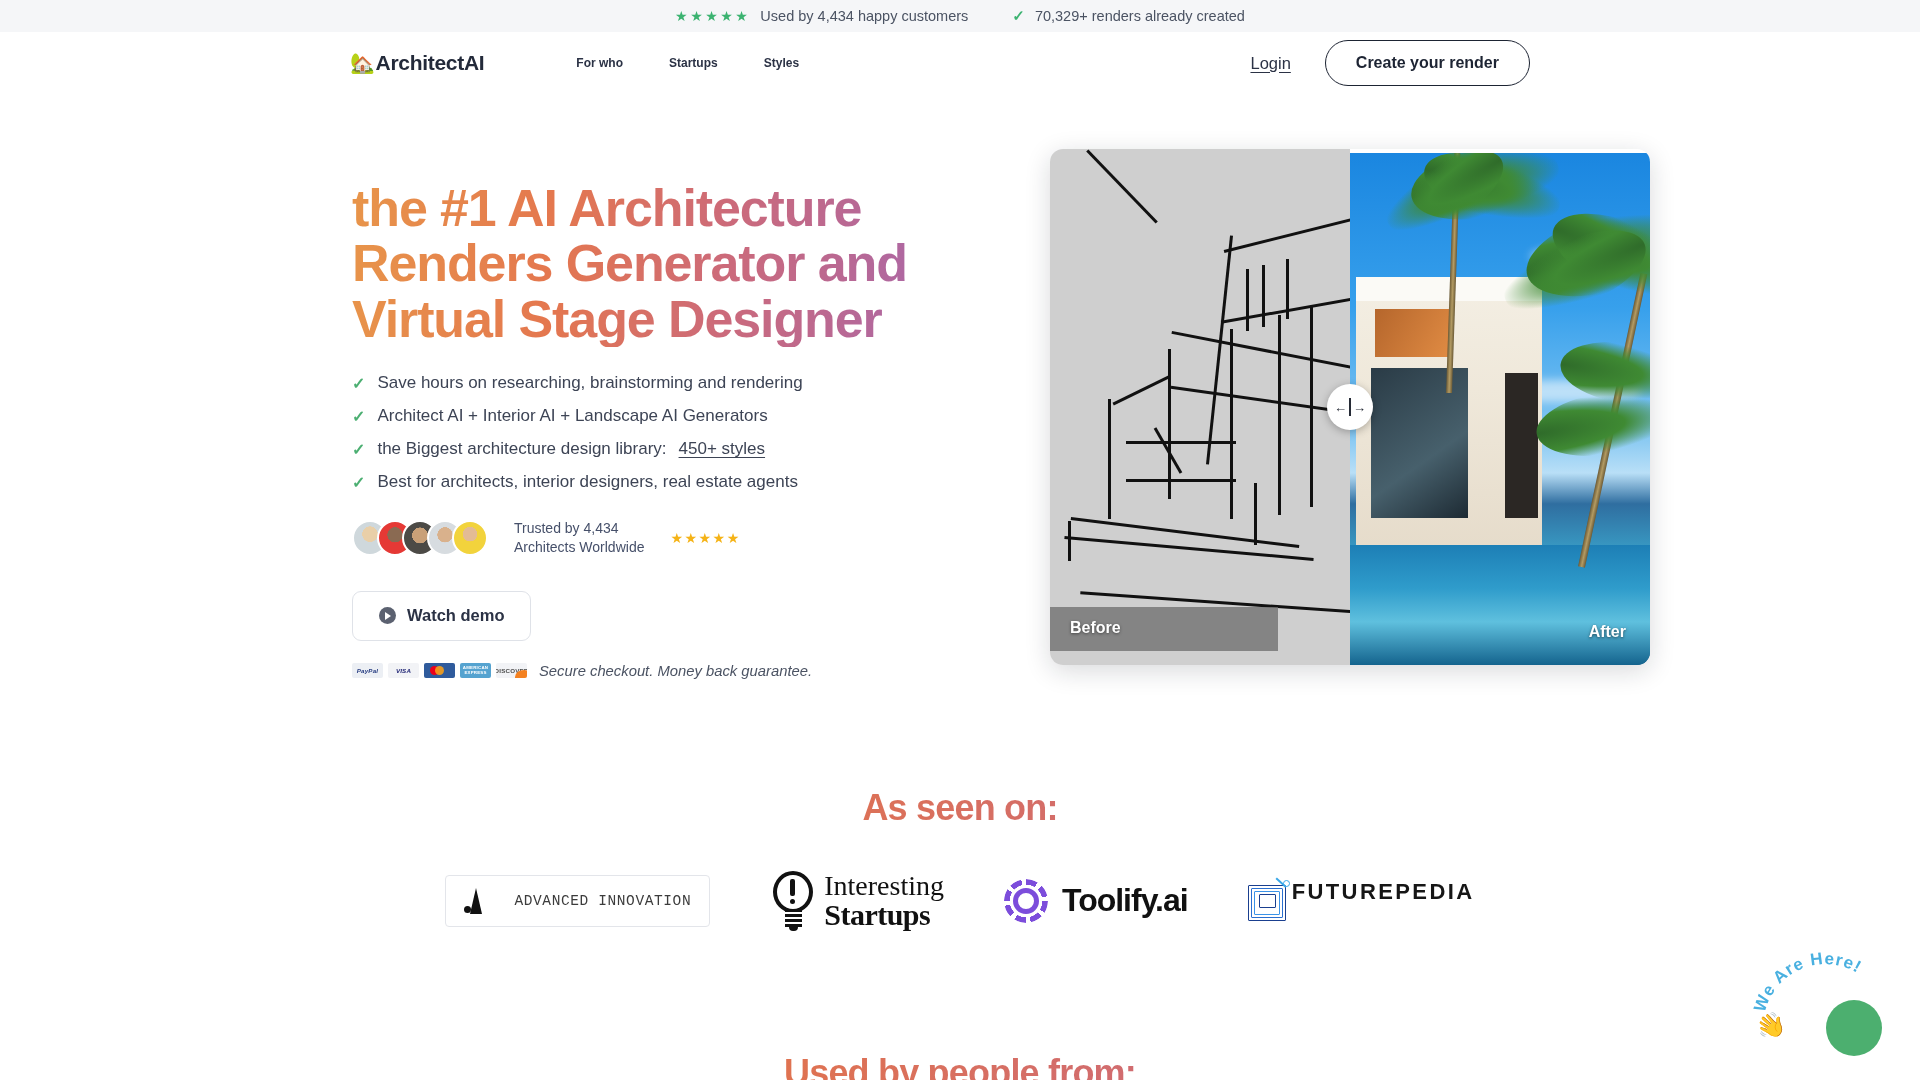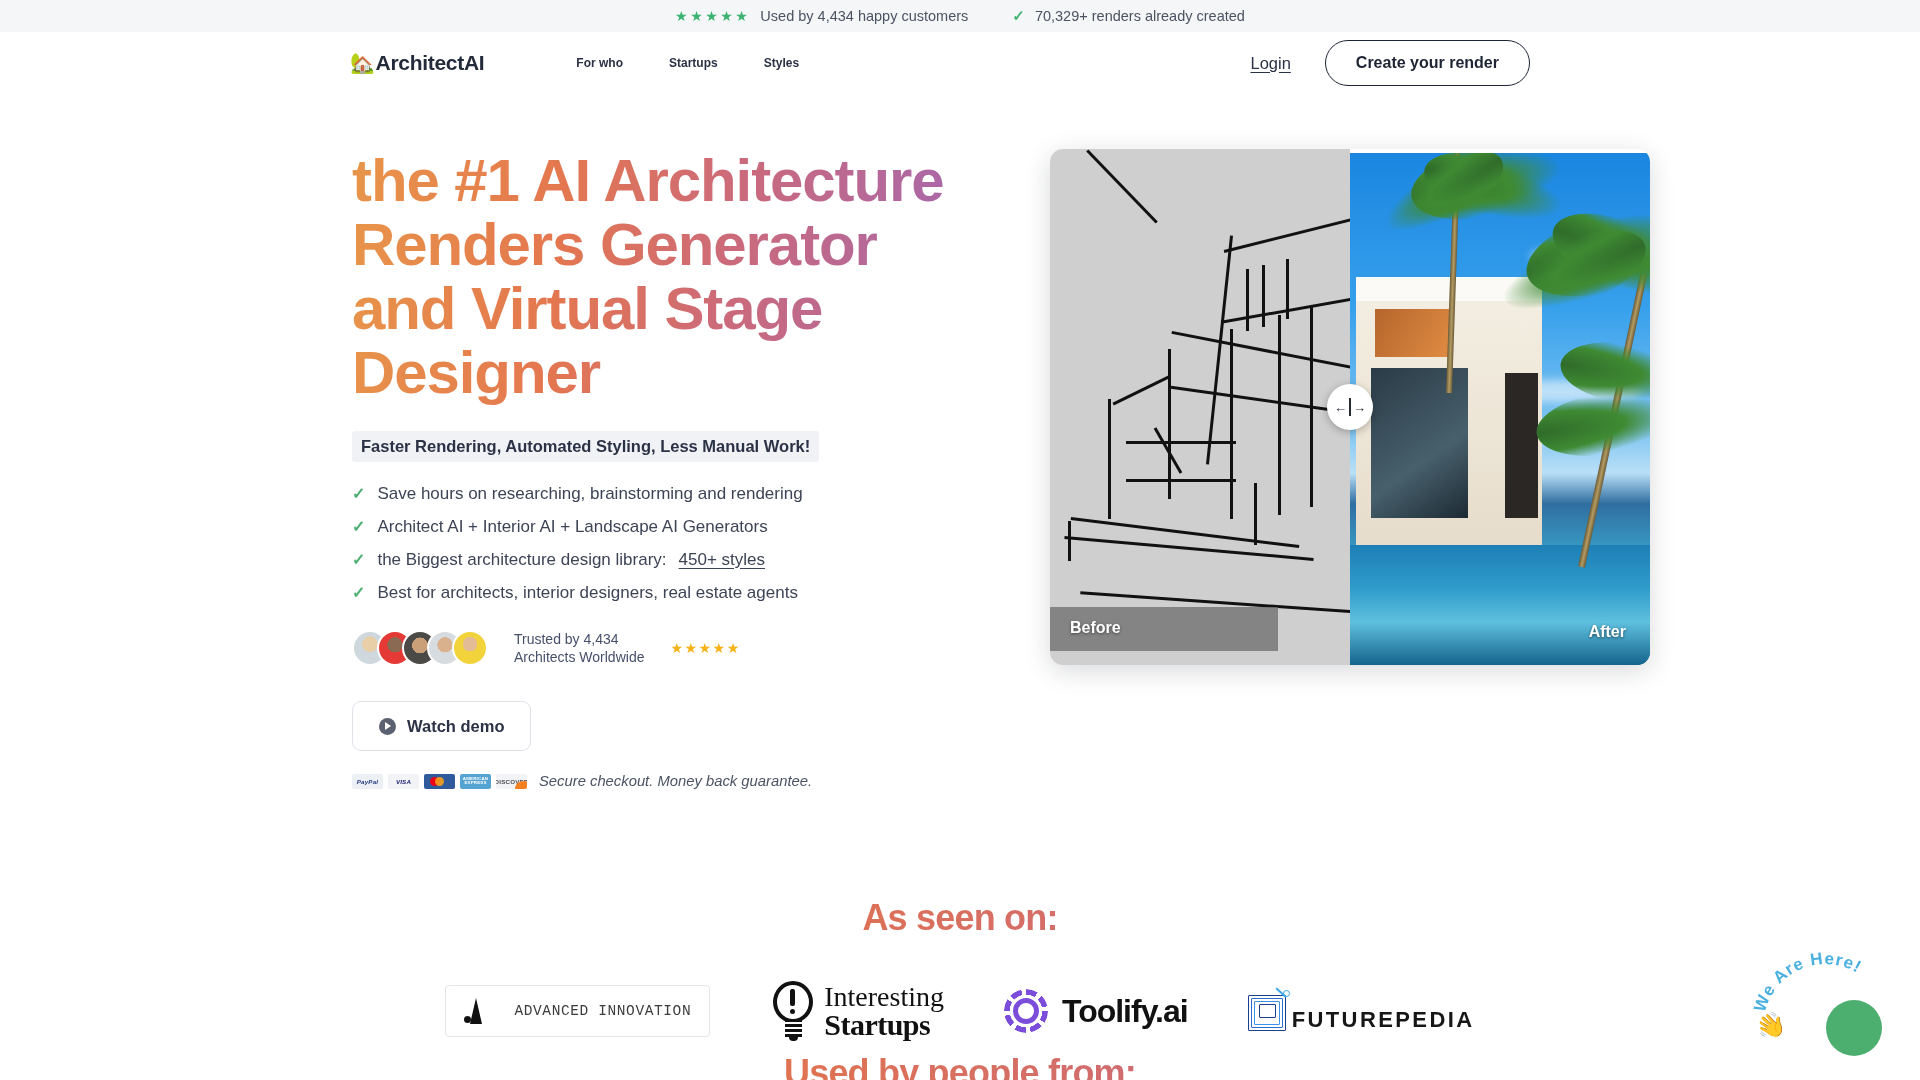--- a/index.html
+++ b/index.html
@@ -44,25 +44,26 @@
   .cta-outline {
     border: 1.6px solid #1d2433; border-radius: 40px;
     padding: 13px 30px; font-size: 16px; font-weight: 700; color:#1d2433;
     background:#fff; cursor: pointer; white-space: nowrap;
   }
 
   
   .hero { display: flex; padding: 55px 0 0 0; }
   .hero-left { width: 600px; margin-left: 352px; }
   h1.headline {
-    font-size: 60px; line-height: 1.065; font-weight: 800; letter-spacing: -1.1px;
+    font-size: 52px; line-height: 1.065; font-weight: 800; letter-spacing: -1.1px;
     background: linear-gradient(95deg, #e8954a 0%, #e4774f 34%, #cc6a7a 62%, #a767ac 100%);
     -webkit-background-clip: text; background-clip: text;
     -webkit-text-fill-color: transparent; color: transparent;
     margin-bottom: 26px;
+    margin-top: 32px;
   }
   .subhead {
     display: inline-block; background:#f1f2f5; color:#2b3245;
     font-size: 16.5px; font-weight: 700; padding: 6px 9px; border-radius: 3px;
     margin-bottom: 22px;
   }
   ul.bullets { list-style: none; }
   ul.bullets li {
     display: flex; align-items: center; gap: 12px;
     font-size: 17px; color:#3d4455; margin-bottom: 13px;
@@ -211,21 +212,21 @@
   .tool-icon .ring { position:absolute; inset:0; border-radius:50%;
       background: conic-gradient(#7c4ddb 0 9%, transparent 9% 12.5%, #7c4ddb 12.5% 21.5%, transparent 21.5% 25%,
         #7c4ddb 25% 34%, transparent 34% 37.5%, #7c4ddb 37.5% 46.5%, transparent 46.5% 50%,
         #7c4ddb 50% 59%, transparent 59% 62.5%, #7c4ddb 62.5% 71.5%, transparent 71.5% 75%,
         #7c4ddb 75% 84%, transparent 84% 87.5%, #7c4ddb 87.5% 96.5%, transparent 96.5% 100%);
       -webkit-mask: radial-gradient(circle, transparent 0 52%, #000 53%);
       mask: radial-gradient(circle, transparent 0 52%, #000 53%); }
   .tool-icon .inner { position:absolute; left:9px; top:9px; width:26px; height:26px; border-radius:50%; border:5px solid #7c4ddb;}
   .tool-text { font-size: 32px; font-weight: 800; color:#111; letter-spacing:-1px; }
 
-  .futurepedia { display:flex; align-items:flex-end; }
+  .futurepedia { display:flex; align-items:flex-start; }
   .fp-icon { width:44px; height:44px; position:relative; }
   .fp-icon .sq { position:absolute; border:1.6px solid; border-radius:1px; }
   .fp-icon .node { position:absolute; right:2px; top:1px; width:7px; height:7px; border:1.6px solid #3aa7e8; border-radius:50%; }
   .fp-icon .lead { position:absolute; right:6px; top:7px; width:13px; height:1.6px; background:#3aa7e8; transform: rotate(42deg); transform-origin: right center;}
   .fp-text { font-size: 22px; font-weight: 800; color:#161616; letter-spacing: 2.4px; }
 
   
   .used-title {
     position:absolute; left:0; right:0; bottom: -14px; text-align:center;
     font-size: 36px; font-weight: 800; letter-spacing:-0.8px;
@@ -268,21 +269,20 @@
     </div>
     <div class="header-right">
       <a class="login" href="#">Login</a>
       <button class="cta-outline">Create your render</button>
     </div>
   </div>
 
   <div class="hero">
     <div class="hero-left">
       <h1 class="headline">the #1 AI Architecture Renders Generator and Virtual Stage Designer</h1>
-      <div class="subhead">Faster Rendering, Automated Styling, Less Manual Work!</div>
 
       <ul class="bullets">
         <li>
           <span class="tick">✓</span>
           <span>Save hours on researching, brainstorming and rendering</span>
         </li>
         <li>
           <span class="tick">✓</span>
           <span>Architect AI + Interior AI + Landscape AI Generators</span>
         </li>

